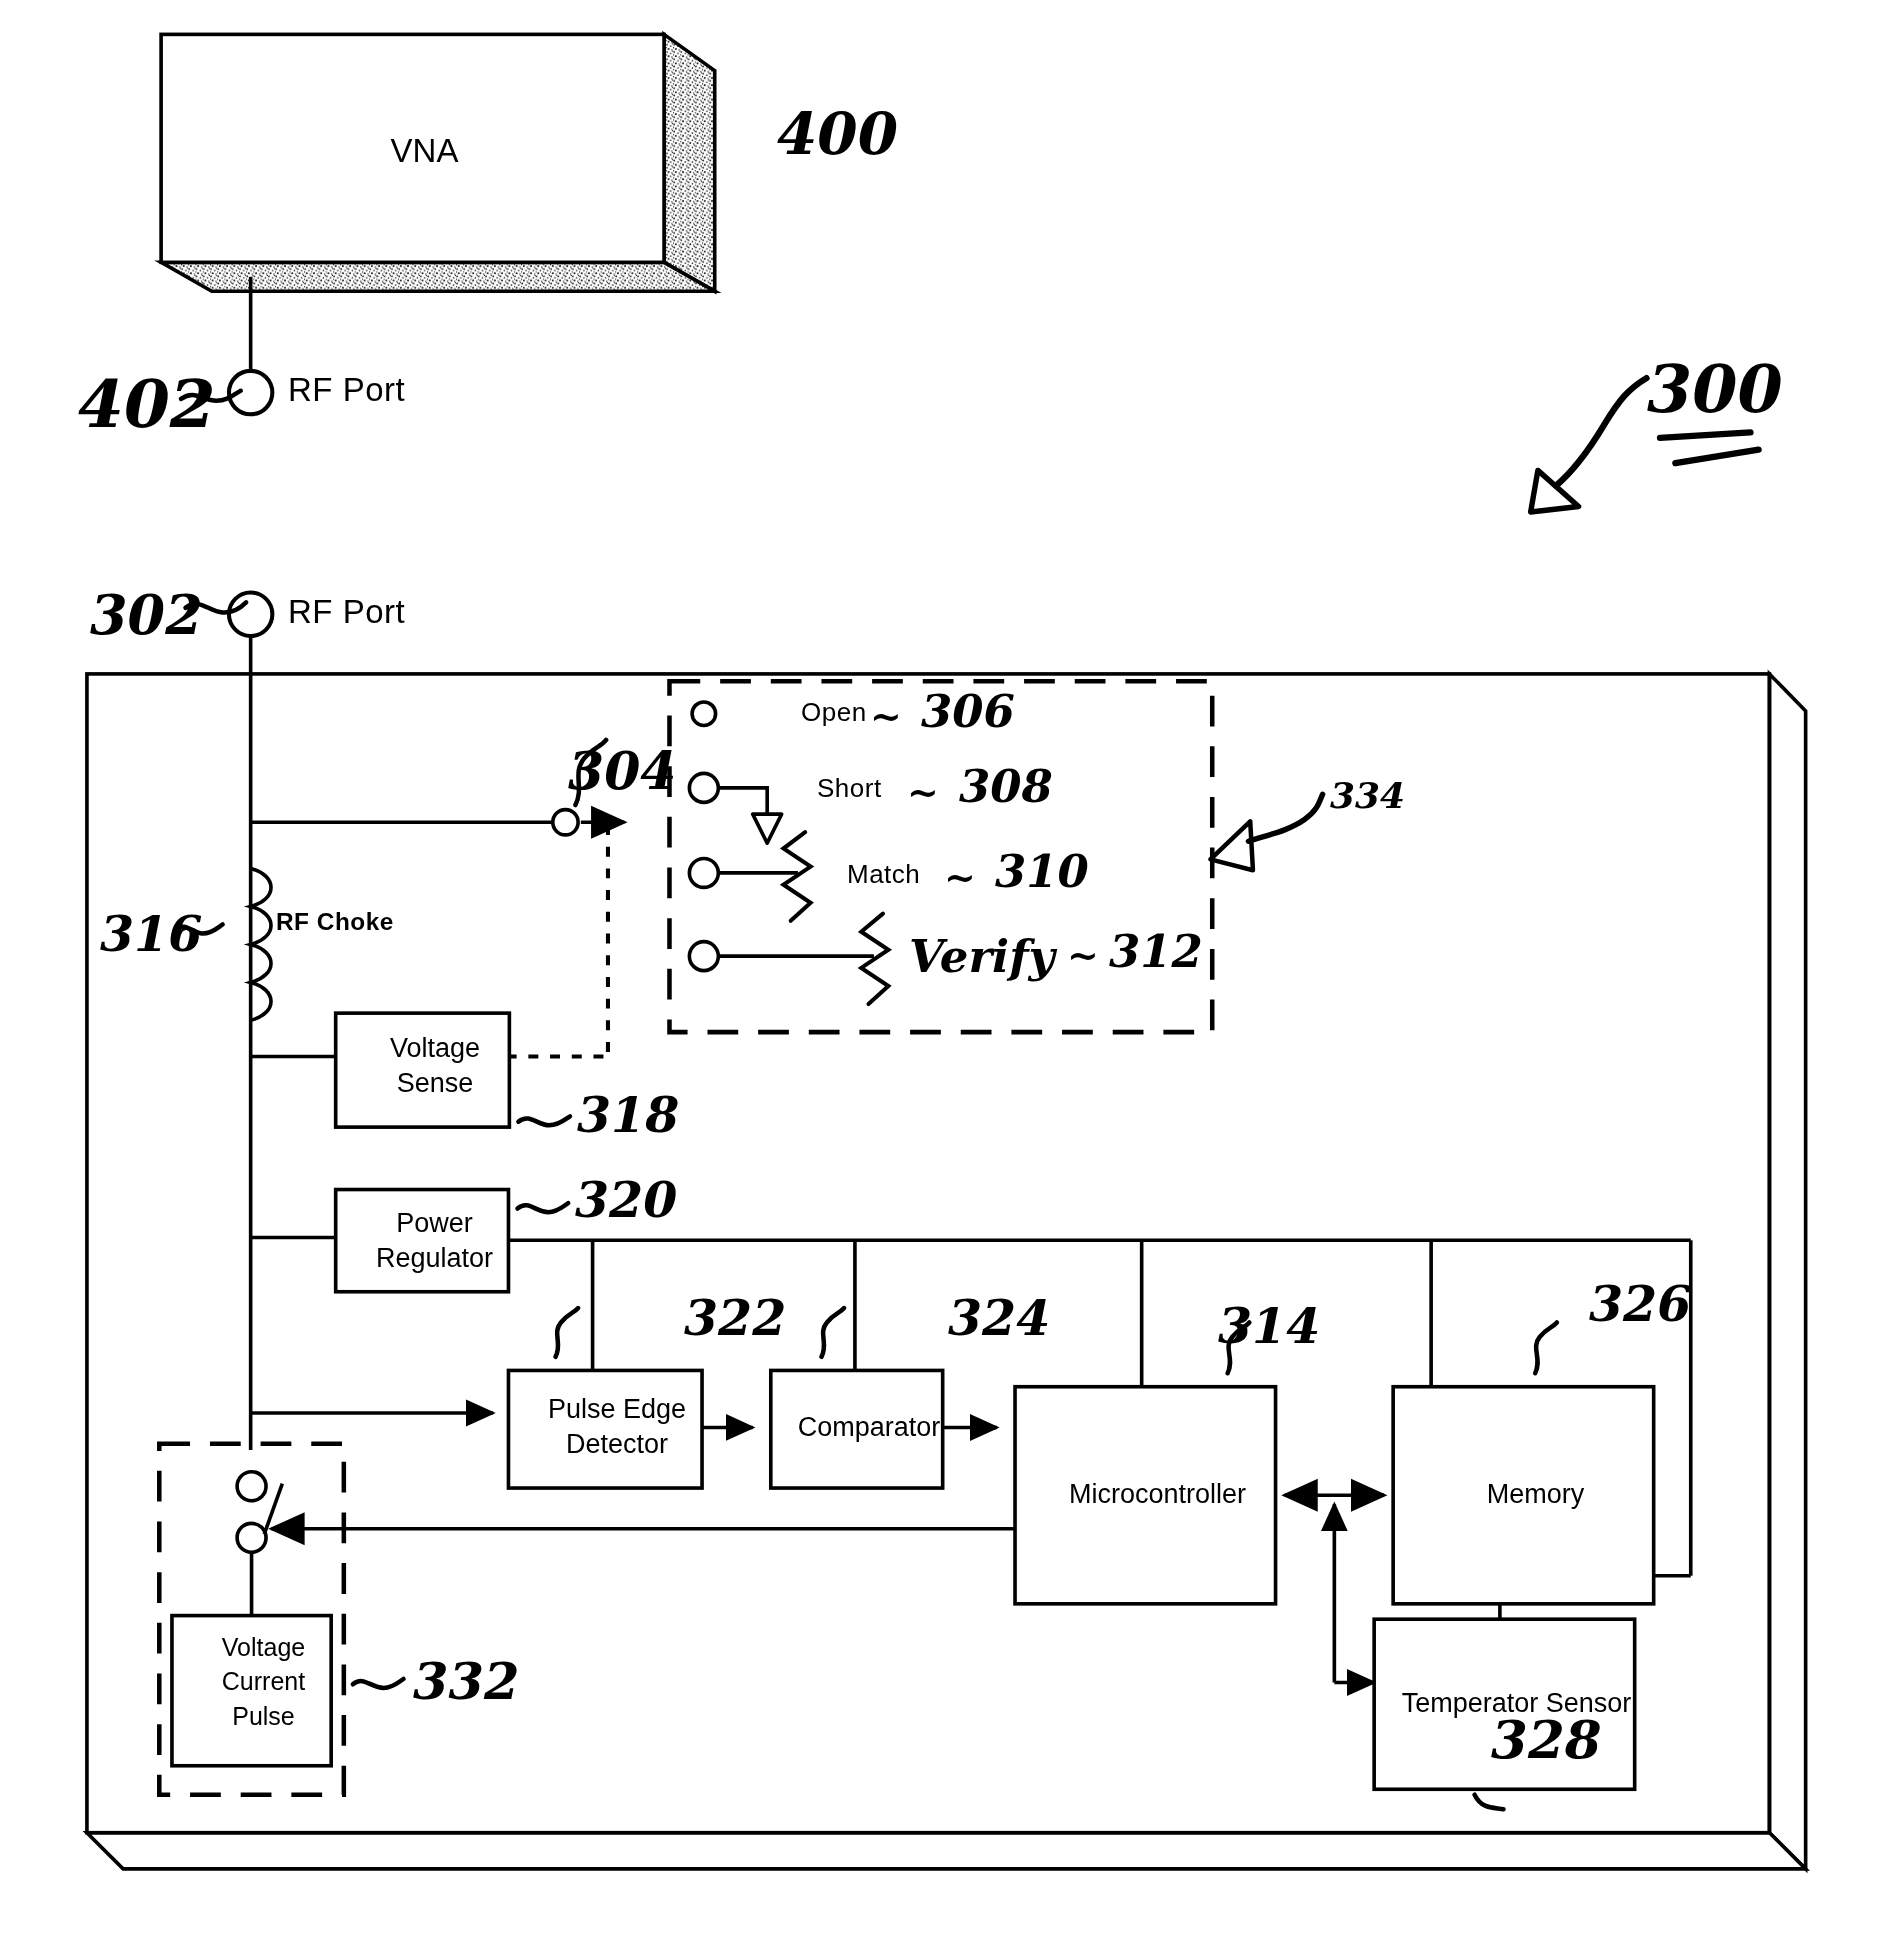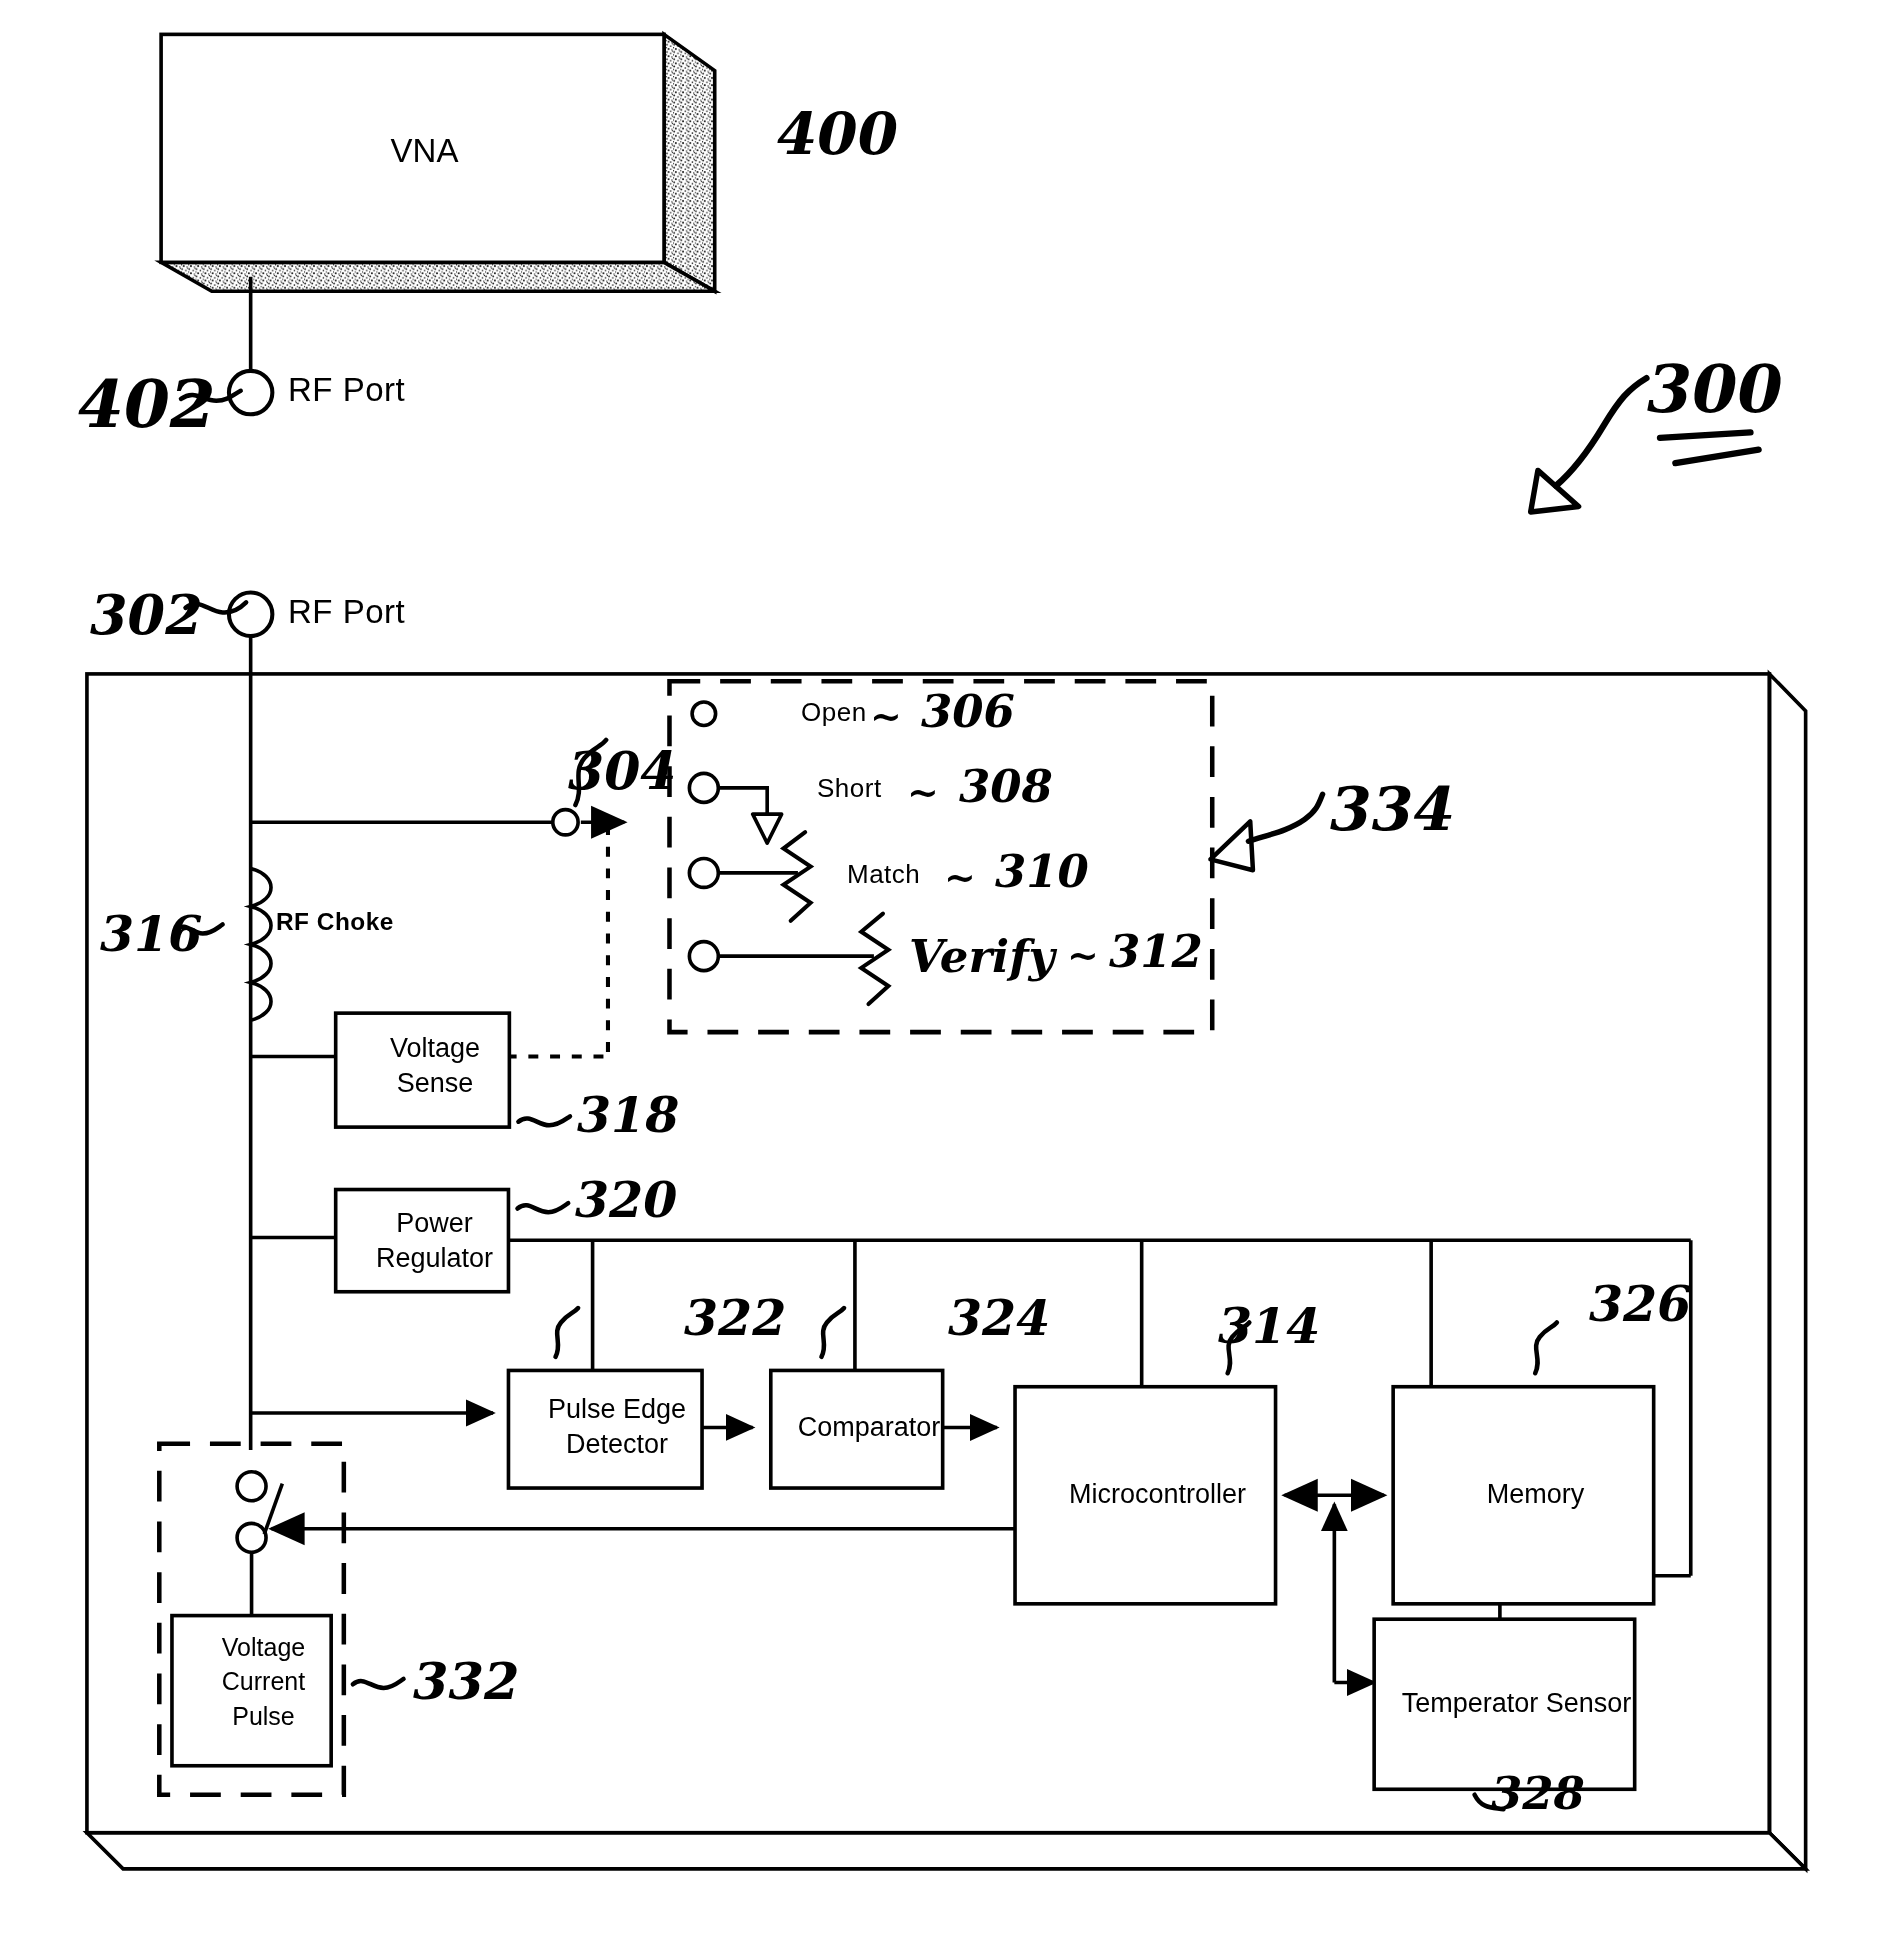--- a/index.html
+++ b/index.html
@@ -215,21 +215,21 @@
   <div class="hand" style="left:959px; top:760px; font-size:45px;">308</div>
 
   <div class="lbl" style="left:847px; top:859px; font-size:26px;">Match</div>
   <div class="hand" style="left:944px; top:854px; font-size:38px;">~</div>
   <div class="hand" style="left:995px; top:845px; font-size:45px;">310</div>
 
   <div class="hand" style="left:909px; top:930px; font-size:45px; font-style:italic;">Verify</div>
   <div class="hand" style="left:1067px; top:932px; font-size:38px;">~</div>
   <div class="hand" style="left:1109px; top:925px; font-size:45px;">312</div>
 
-  <div class="hand" style="left:1330px; top:774px; font-size:60px;">334</div>
+  <div class="hand" style="left:1330px; top:774px; font-size:36px;">334</div>
 
   <div class="lbl" style="left:276px; top:908px; font-size:24.4px; font-weight:600;">RF Choke</div>
   <div class="hand" style="left:100px; top:905px; font-size:49px;">316</div>
 
   <div class="blocklbl" style="left:336px; top:1033px; width:174px; font-size:27px;">Voltage</div>
   <div class="blocklbl" style="left:336px; top:1068px; width:174px; font-size:27px;">Sense</div>
   <div class="hand" style="left:577px; top:1086px; font-size:49px;">318</div>
 
   <div class="blocklbl" style="left:336px; top:1208px; width:173px; font-size:27px;">Power</div>
   <div class="blocklbl" style="left:336px; top:1243px; width:173px; font-size:27px;">Regulator</div>
@@ -242,21 +242,21 @@
   <div class="blocklbl" style="left:771px; top:1412px; width:172px; font-size:27px;">Comparator</div>
   <div class="hand" style="left:948px; top:1289px; font-size:49px;">324</div>
 
   <div class="blocklbl" style="left:1015px; top:1479px; width:261px; font-size:27px;">Microcontroller</div>
   <div class="hand" style="left:1218px; top:1297px; font-size:49px;">314</div>
 
   <div class="blocklbl" style="left:1393px; top:1479px; width:261px; font-size:27px;">Memory</div>
   <div class="hand" style="left:1589px; top:1275px; font-size:49px;">326</div>
 
   <div class="blocklbl" style="left:1374px; top:1688px; width:261px; font-size:27px;">Temperator Sensor</div>
-  <div class="hand" style="left:1491px; top:1767px; font-size:45px;">328</div>
+  <div class="hand" style="left:1491px; top:1708px; font-size:53px;">328</div>
 
   <div class="blocklbl" style="left:172px; top:1633px; width:159px; font-size:25px;">Voltage</div>
   <div class="blocklbl" style="left:172px; top:1667px; width:159px; font-size:25px;">Current</div>
   <div class="blocklbl" style="left:172px; top:1702px; width:159px; font-size:25px;">Pulse</div>
   <div class="hand" style="left:413px; top:1651px; font-size:51px;">332</div>
 
 </div>
 
 
 </body></html>

